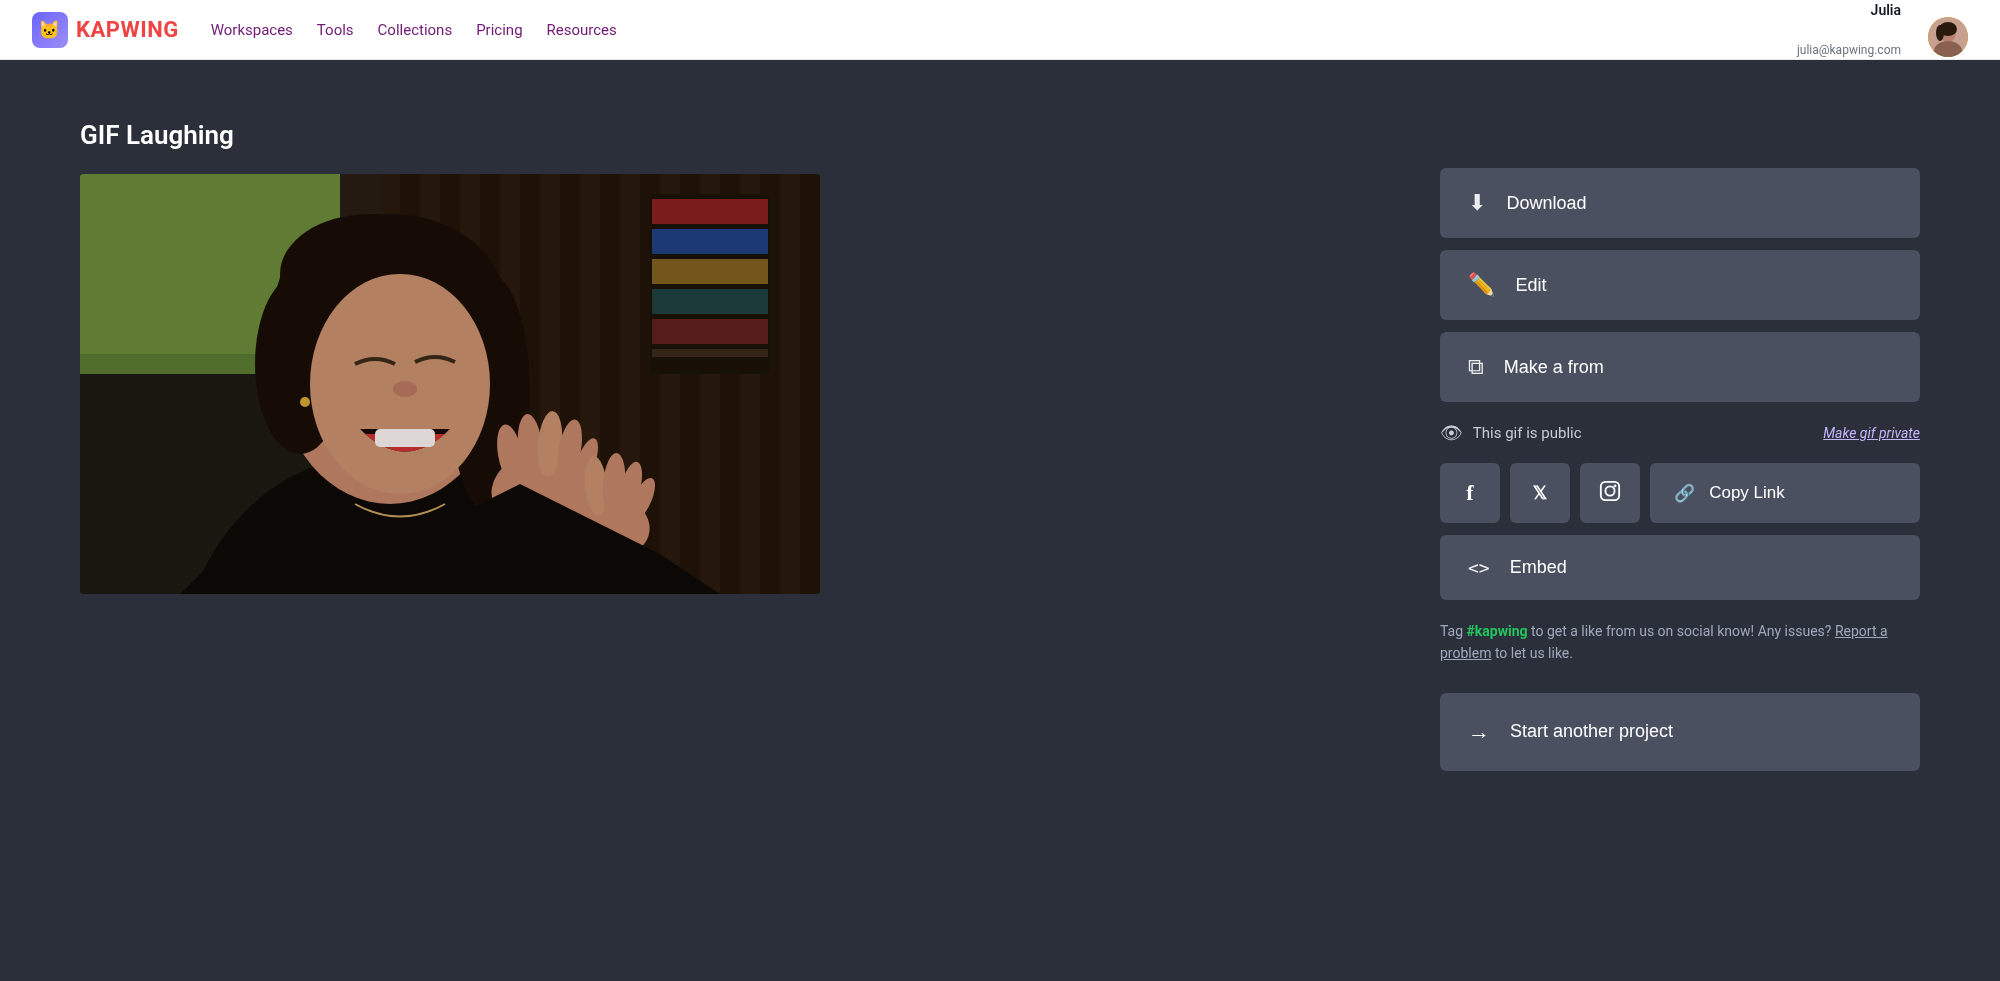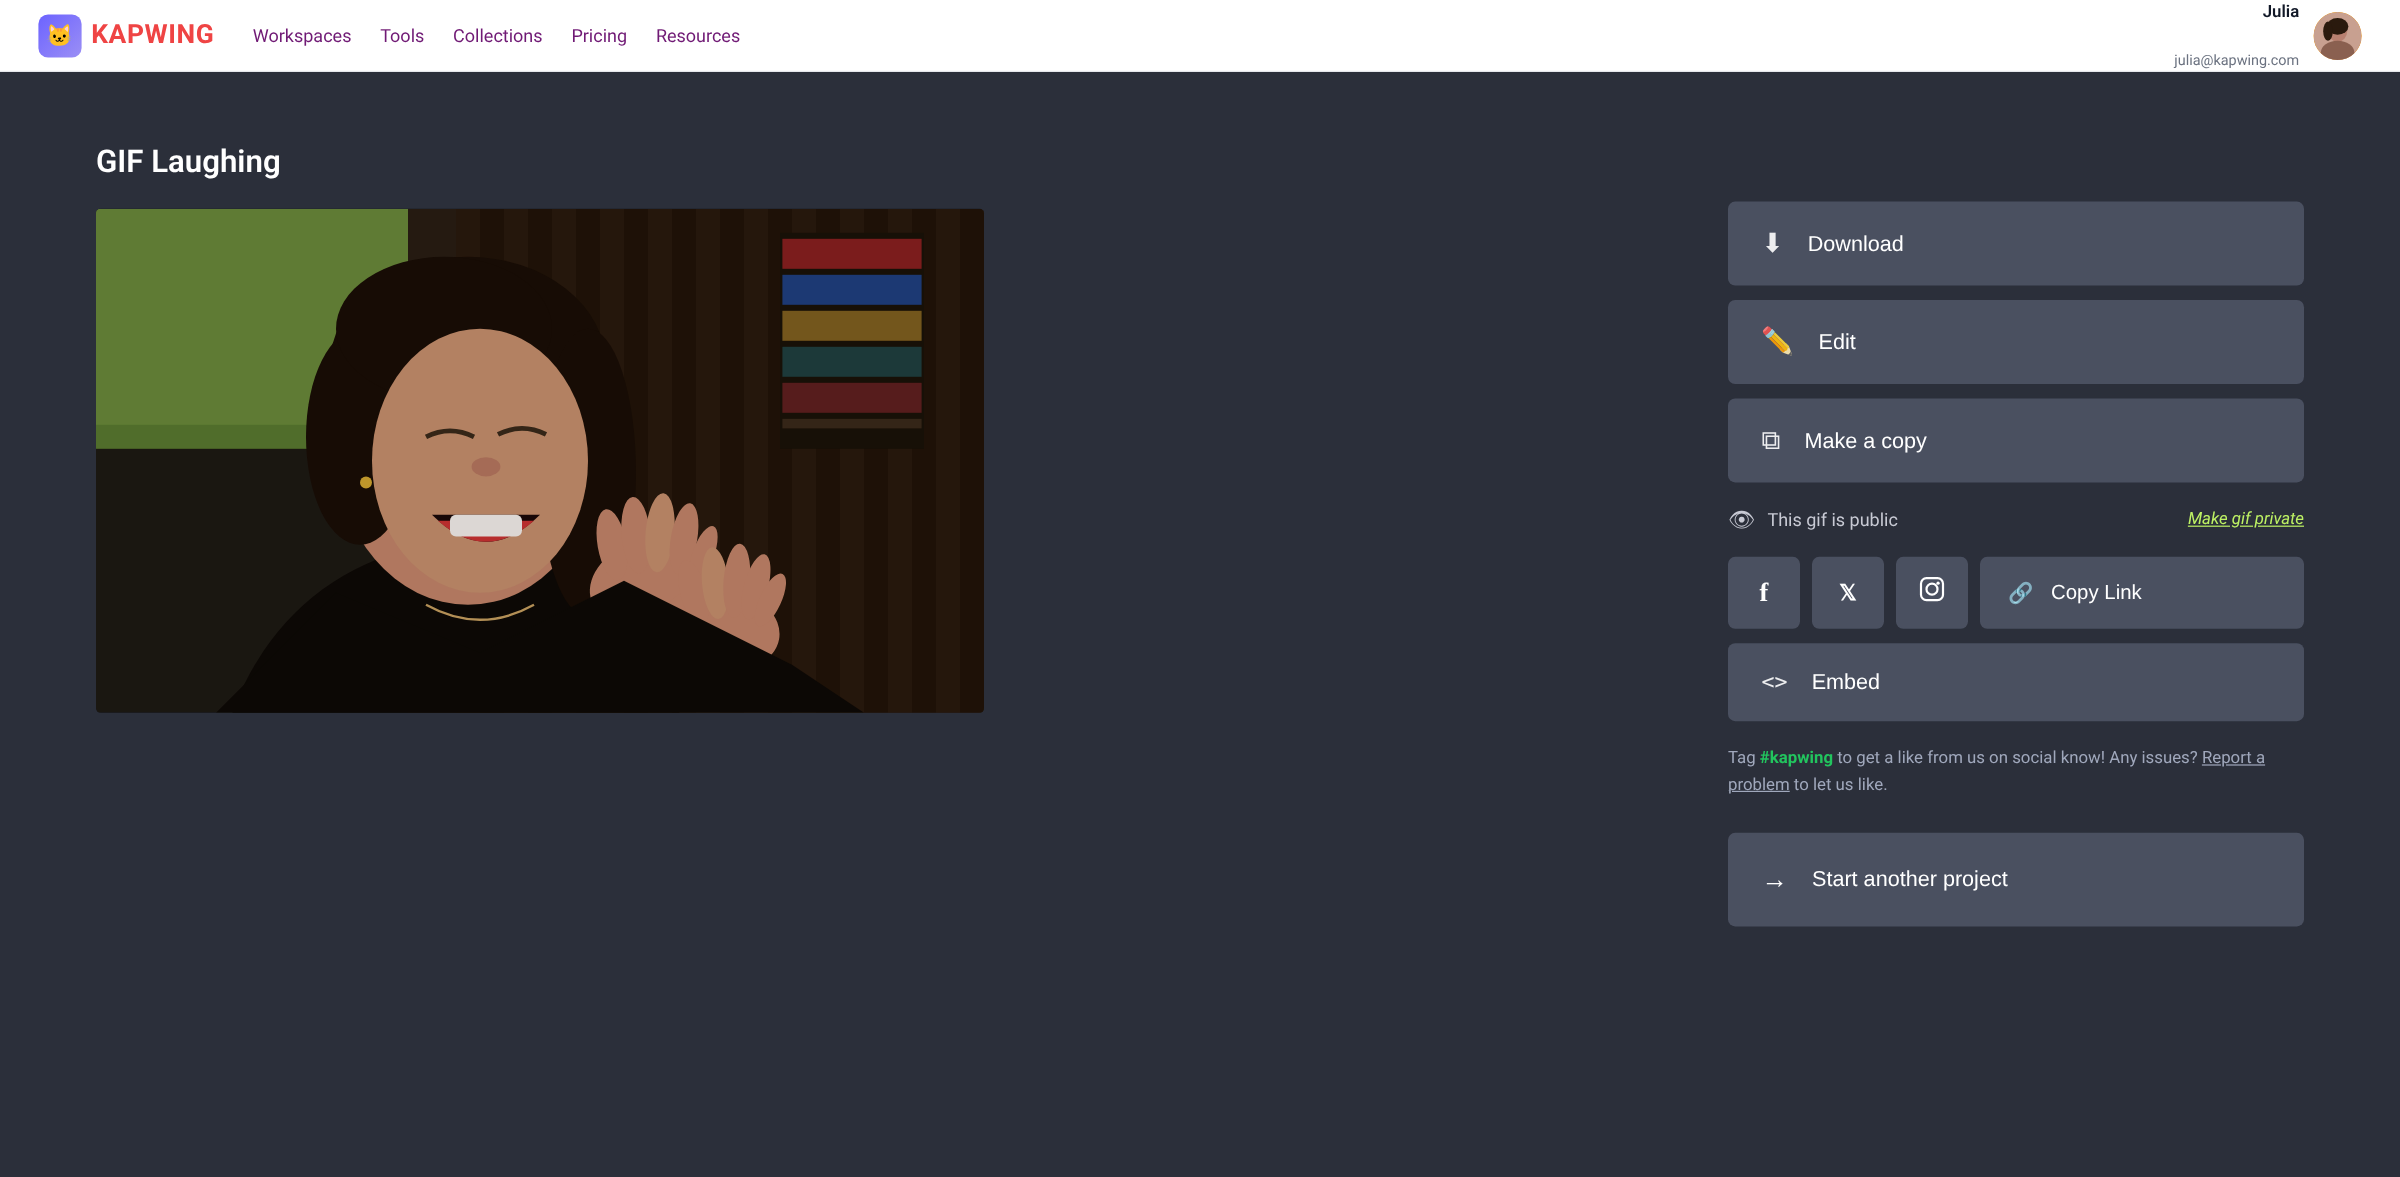--- a/index.html
+++ b/index.html
@@ -60,22 +60,22 @@
 
     .nav-item {
       font-size: 15px;
       color: #701a75;
       text-decoration: none;
       cursor: pointer;
     }
 
     .header-right {
       display: flex;
-      align-items: center;
-      gap: 12px;
+      align-items: flex-end;
+      gap: 27px;
     }
 
     .user-info {
       text-align: right;
     }
 
     .user-name {
       font-size: 14px;
       font-weight: 600;
       color: #111827;
@@ -174,21 +174,21 @@
       font-size: 15px;
       color: #c8cad4;
     }
 
     .eye-icon {
       font-size: 18px;
     }
 
     .make-private-link {
       font-size: 14px;
-      color: #bef264;
+      color: #c4b5fd;
       text-decoration: underline;
       cursor: pointer;
       font-style: italic;
       text-align: center;
     }
 
     .share-label {
       font-size: 12px;
       font-weight: 600;
       color: #8b9ac0;
@@ -400,21 +400,21 @@
       <span>Download</span>
     </button>
 
     <button class="action-btn">
       <span class="btn-icon">✏️</span>
       <span>Edit</span>
     </button>
 
     <button class="action-btn">
       <span class="btn-icon">⧉</span>
-      <span>Make a copy</span>
+      <span>Make a from</span>
     </button>
 
     <div class="public-row">
       <div class="public-left">
         <span class="eye-icon">👁</span>
         <span>This gif is public</span>
       </div>
       <a class="make-private-link">Make gif private</a>
     </div>
 

